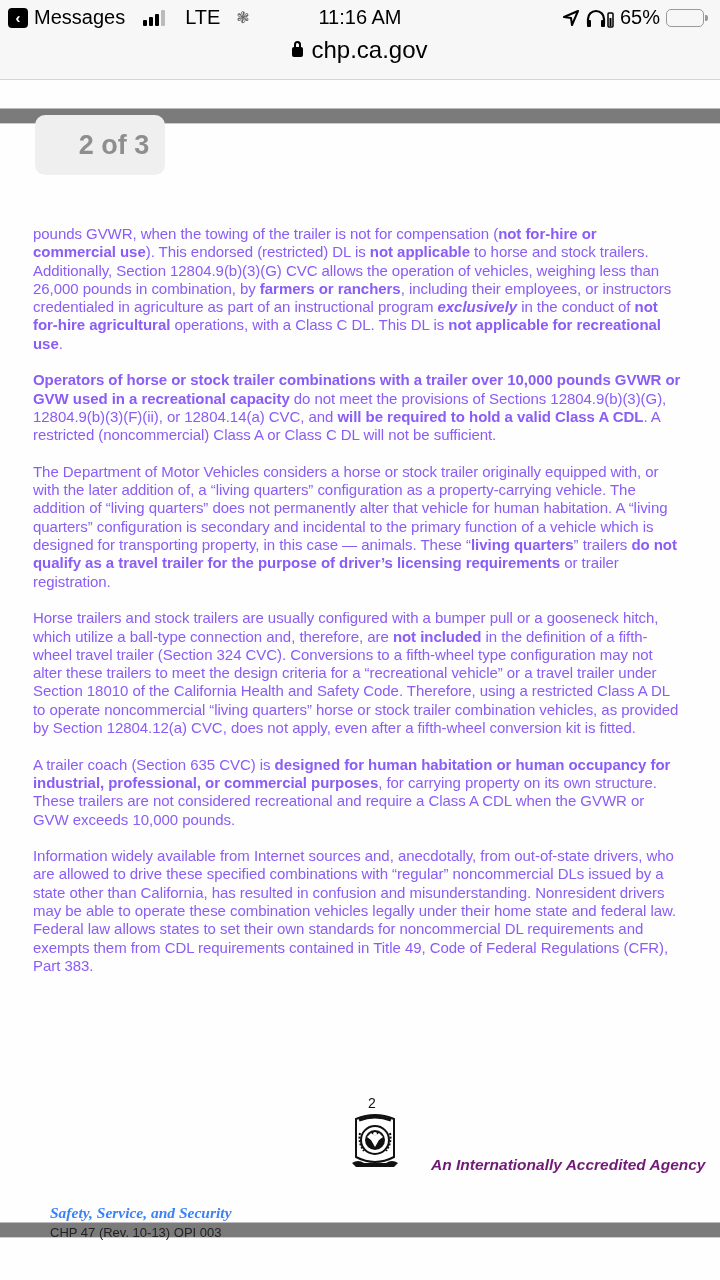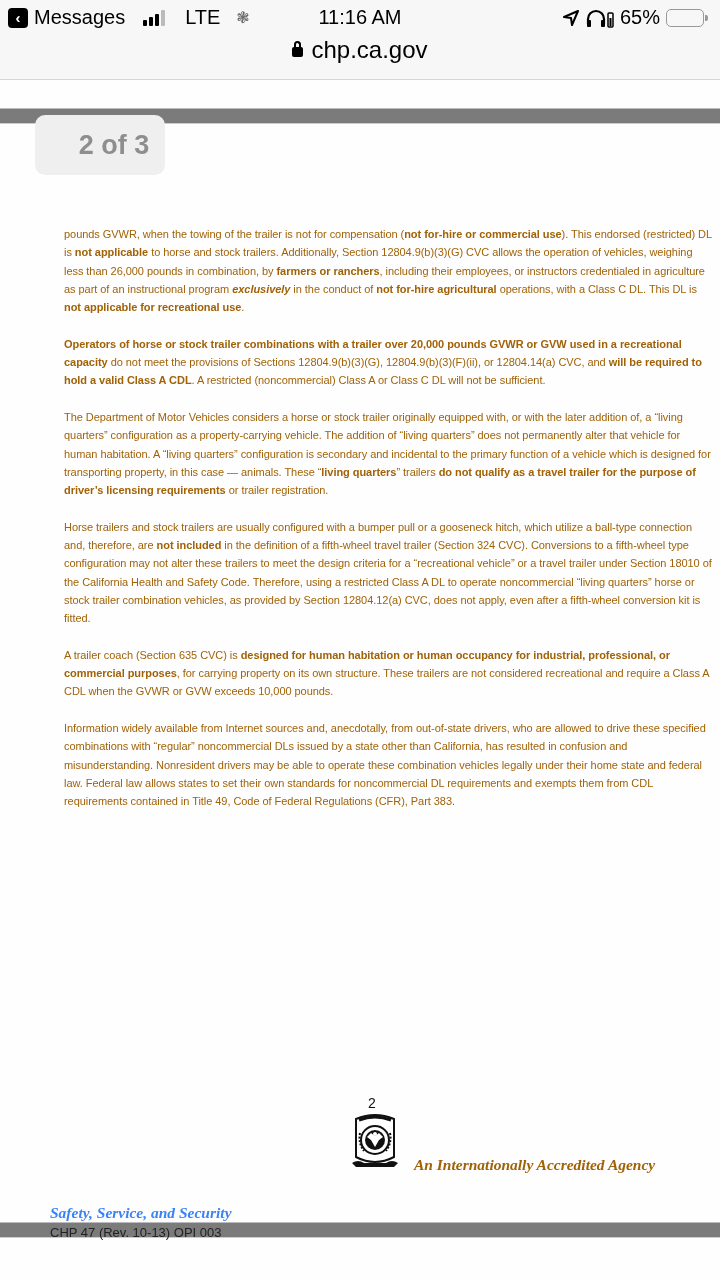--- a/index.html
+++ b/index.html
@@ -26,31 +26,31 @@
   .lock::before { content: ""; position: absolute; left: 2px; top: -6px; width: 7px; height: 8px; border: 2px solid #000; border-bottom: none; border-radius: 4px 4px 0 0; box-sizing: border-box; }
 
   .gapband { position: absolute; top: 81px; left: 0; width: 720px; height: 27px; background: #fefefe; }
   .sep { position: absolute; left: 0; width: 720px; height: 16px; background: #7b7b7b; border-top: 1px solid #bbb; border-bottom: 1px solid #ccc; }
   .sep.top { top: 108px; }
   .sep.bottom { top: 1222px; }
 
   .page-pill { position: absolute; left: 35px; top: 115px; width: 130px; height: 60px; background: #efefef; border-radius: 10px; color: #8e8e8e; font-size: 27px; font-weight: bold; display: flex; align-items: center; justify-content: center; padding-left: 28px; }
 
   
-  .doc { position: absolute; left: 64px; top: 225px; width: 650px; font-size: 11px; line-height: 18.3px; color: #a16207; letter-spacing: -0.05px; }
+  .doc { position: absolute; left: 33px; top: 225px; width: 650px; font-size: 15px; line-height: 18.3px; color: #8b5cf6; letter-spacing: -0.05px; }
   .doc p { margin-bottom: 18.3px; }
   .doc b { font-weight: bold; }
 
   .page-number { position: absolute; left: 368px; top: 1095px; font-size: 14px; color: #111; }
   .seal { position: absolute; left: 350px; top: 1111px; width: 50px; height: 60px; }
 
   .footer-left { position: absolute; left: 50px; top: 1156px; }
   .motto { font-family: "Liberation Serif", serif; font-style: italic; font-weight: bold; font-size: 15.5px; color: #3b82f6; margin-top: 48px; }
   .formno { font-size: 13px; color: #222; margin-top: 3px; }
-  .footer-right { position: absolute; left: 414px; top: 1156px; font-family: Liberation Serif, serif; font-style: italic; font-weight: bold; font-size: 15.5px; color: #a16207; }
+  .footer-right { position: absolute; left: 431px; top: 1156px; font-family: Liberation Sans, sans-serif; font-style: italic; font-weight: bold; font-size: 15.5px; color: #701a75; }
 </style>
 </head>
 <body>
 
 <div class="topbar">
   <div class="status">
     <div class="left">
       <span class="back-chip">‹</span>
       <span>Messages</span>
       <span class="signal">
@@ -84,21 +84,21 @@
 </div>
 
 <div class="gapband"></div>
 <div class="sep top"></div>
 <div class="sep bottom"></div>
 
 <div class="page-pill">2 of 3</div>
 
 <div class="doc" id="doc">
     <p>pounds GVWR, when the towing of the trailer is not for compensation (<b>not for-hire or commercial use</b>).  This endorsed (restricted) DL is <b>not applicable</b> to horse and stock trailers.  Additionally, Section 12804.9(b)(3)(G) CVC allows the operation of vehicles, weighing less than 26,000 pounds in combination, by <b>farmers or ranchers</b>, including their employees, or instructors credentialed in agriculture as part of an instructional program <b style="font-style: italic;">exclusively</b> in the conduct of <b>not for-hire agricultural</b> operations, with a Class C DL.  This DL is <b>not applicable for recreational use</b>.</p>
-    <p><b>Operators of horse or stock trailer combinations with a trailer over 20,000 pounds GVWR or GVW used in a recreational capacity</b> do not meet the provisions of Sections 12804.9(b)(3)(G), 12804.9(b)(3)(F)(ii), or 12804.14(a) CVC, and <b>will be required to hold a valid Class A CDL</b>.  A restricted (noncommercial) Class A or Class C DL will not be sufficient.</p>
+    <p><b>Operators of horse or stock trailer combinations with a trailer over 10,000 pounds GVWR or GVW used in a recreational capacity</b> do not meet the provisions of Sections 12804.9(b)(3)(G), 12804.9(b)(3)(F)(ii), or 12804.14(a) CVC, and <b>will be required to hold a valid Class A CDL</b>.  A restricted (noncommercial) Class A or Class C DL will not be sufficient.</p>
     <p>The Department of Motor Vehicles considers a horse or stock trailer originally equipped with, or with the later addition of, a “living quarters” configuration as a property-carrying vehicle.  The addition of “living quarters” does not permanently alter that vehicle for human habitation.  A “living quarters” configuration is secondary and incidental to the primary function of a vehicle which is designed for transporting property, in this case — animals.  These “<b>living quarters</b>” trailers <b>do not qualify as a travel trailer for the purpose of driver’s licensing requirements</b> or trailer registration.</p>
     <p>Horse trailers and stock trailers are usually configured with a bumper pull or a gooseneck hitch, which utilize a ball-type connection and, therefore, are <b>not included</b> in the definition of a fifth-wheel travel trailer (Section 324 CVC).  Conversions to a fifth-wheel type configuration may not alter these trailers to meet the design criteria for a “recreational vehicle” or a travel trailer under Section 18010 of the California Health and Safety Code.  Therefore, using a restricted Class A DL to operate noncommercial “living quarters” horse or stock trailer combination vehicles, as provided by Section 12804.12(a) CVC, does not apply, even after a fifth-wheel conversion kit is fitted.</p>
     <p>A trailer coach (Section 635 CVC) is <b>designed for human habitation or human occupancy for industrial, professional, or commercial purposes</b>, for carrying property on its own structure.  These trailers are not considered recreational and require a Class A CDL when the GVWR or GVW exceeds 10,000 pounds.</p>
     <p>Information widely available from Internet sources and, anecdotally, from out-of-state drivers, who are allowed to drive these specified combinations with “regular” noncommercial DLs issued by a state other than California, has resulted in confusion and misunderstanding.  Nonresident drivers may be able to operate these combination vehicles legally under their home state and federal law.  Federal law allows states to set their own standards for noncommercial DL requirements and exempts them from CDL requirements contained in Title 49, Code of Federal Regulations (CFR), Part 383.</p>
   </div>
 
 <div class="page-number">2</div>
 
 <svg class="seal" viewBox="0 0 50 60">
   <path d="M6 8 Q25 0 44 8 L44 46 Q25 56 6 46 Z" fill="#fff" stroke="#111" stroke-width="2"></path>

